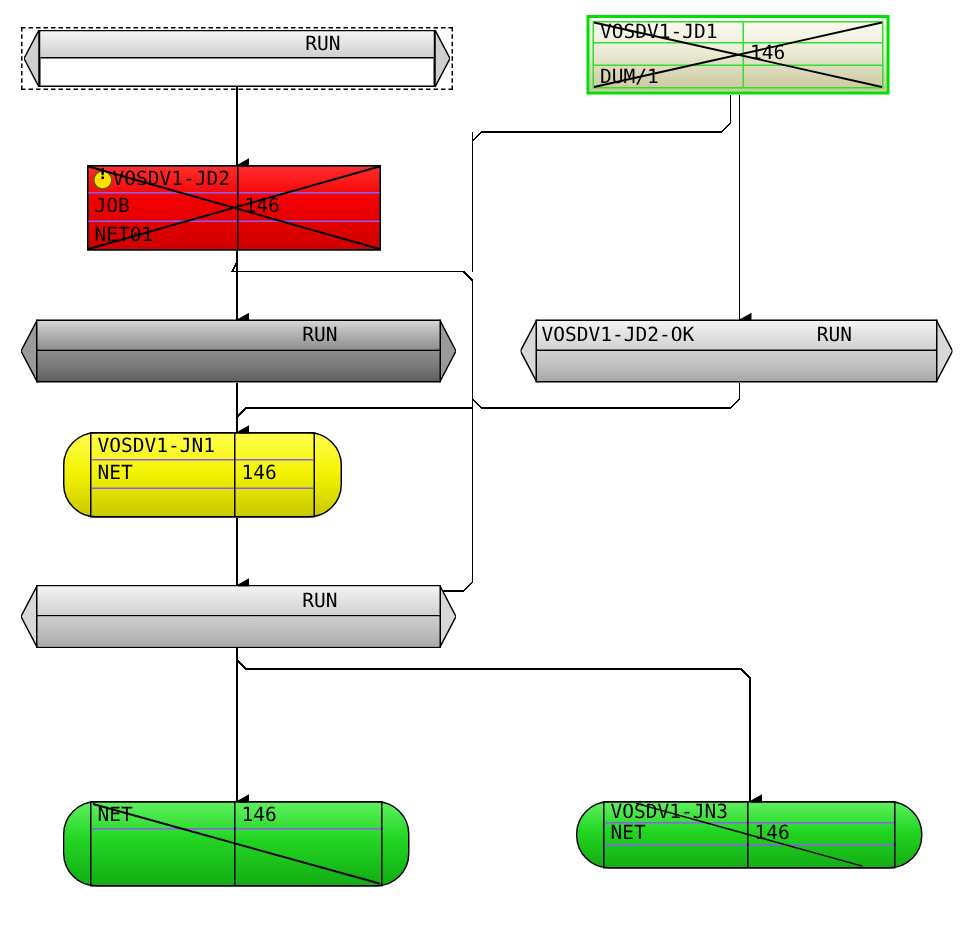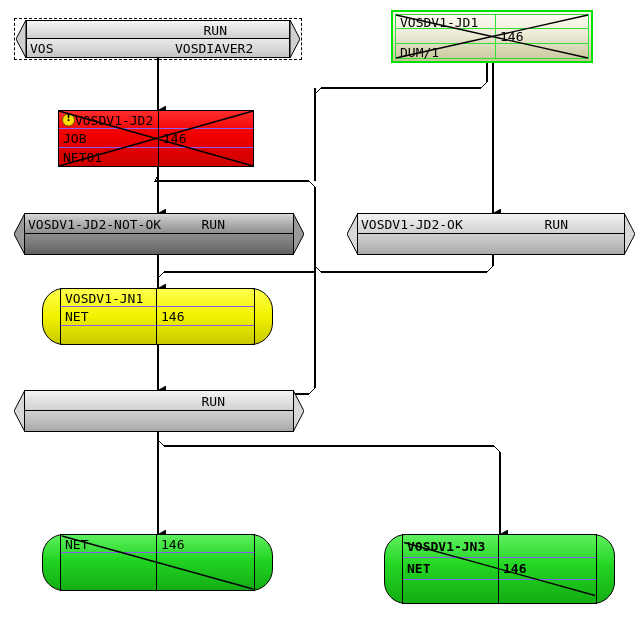--- a/index.html
+++ b/index.html
@@ -103,24 +103,20 @@
   <div class="seltab" style="left:14px;top:18px;width:288px;height:42px;"></div>
   <div class="banner bn-ec" style="left:16px;top:20px;width:284px;height:38px;">
     <svg class="hexwrap" viewBox="0 0 284 38" xmlns="http://www.w3.org/2000/svg">
       <polygon points="10,0 0,19 10,38" fill="#cfcfcf" stroke="#000" stroke-width="1"></polygon>
       <polygon points="274,0 284,19 274,38" fill="#cfcfcf" stroke="#000" stroke-width="1"></polygon>
     </svg>
     <div class="body">
       <div class="row1">
         <span class="lbl" style="left:auto;right:62px;">RUN</span>
       </div>
-      <div class="row2">
-        <span class="lbl">VOS</span>
-        <span class="lbl" style="left:148px;">VOSDIAVER2</span>
-      </div>
     </div>
   </div>
 
   <div class="tnode limebox" style="left:391px;top:10px;width:202px;height:53px;">
     <div class="capsule"></div>
     <div class="grid" style="left:4px;top:4px;right:4px;bottom:4px;">
       <div class="trow b" style="height:33.3%;">
         <span class="tcell" style="left:4px;">VOSDV1-JD1</span>
       </div>
       <div class="trow b" style="height:33.3%;">
@@ -162,42 +158,41 @@
     </svg>
   </div>
 
   <div class="banner bn-dark" style="left:14px;top:213px;width:290px;height:42px;">
     <svg class="hexwrap" viewBox="0 0 290 42" xmlns="http://www.w3.org/2000/svg">
       <polygon points="11,0 0,21 11,42" fill="#9a9a9a" stroke="#000" stroke-width="1"></polygon>
       <polygon points="279,0 290,21 279,42" fill="#9a9a9a" stroke="#000" stroke-width="1"></polygon>
     </svg>
     <div class="body">
       <div class="row1">
-        <span class="lbl">VOSDV1-JD2-NOT-OK</span>
         <span class="lbl" style="left:auto;right:68px;">RUN</span>
       </div>
       <div class="row2"></div>
     </div>
   </div>
 
   <div class="banner bn-light" style="left:347px;top:213px;width:288px;height:42px;">
     <svg class="hexwrap" viewBox="0 0 288 42" xmlns="http://www.w3.org/2000/svg">
       <polygon points="11,0 0,21 11,42" fill="#d8d8d8" stroke="#000" stroke-width="1"></polygon>
       <polygon points="277,0 288,21 277,42" fill="#d8d8d8" stroke="#000" stroke-width="1"></polygon>
     </svg>
     <div class="body">
       <div class="row1">
         <span class="lbl">VOSDV1-JD2-OK</span>
         <span class="lbl" style="left:auto;right:56px;">RUN</span>
       </div>
       <div class="row2"></div>
     </div>
   </div>
 
-  <div class="tnode yel" style="left:42px;top:288px;width:231px;height:57px;">
+  <div class="tnode yel" style="left:42px;top:288px;width:186px;height:57px;">
     <div class="capsule"></div>
     <div class="grid" style="left:18px;top:0;right:18px;bottom:0;">
       <div class="trow b" style="height:33.3%;">
         <span class="tcell" style="left:4px;">VOSDV1-JN1</span>
       </div>
       <div class="trow b" style="height:33.3%;">
         <span class="tcell" style="left:4px;">NET</span>
         <span class="tcell" style="left:100px;">146</span>
       </div>
       <div class="trow" style="height:33.4%;">
@@ -232,21 +227,21 @@
         <span class="tcell" style="left:4px;"></span>
         <span class="tcell" style="left:100px;"></span>
       </div>
       <div class="vsep" style="left:95px;"></div>
     </div>
     <svg class="strike" viewBox="0 0 231 57" xmlns="http://www.w3.org/2000/svg">
       <line x1="20" y1="2" x2="211" y2="55" stroke="#000" stroke-width="1.3"></line>
     </svg>
   </div>
 
-  <div class="tnode grn" style="left:384px;top:534px;width:231px;height:70px;font-weight:bold;">
+  <div class="tnode grn" style="left:384px;top:534px;width:231px;height:45px;">
     <div class="capsule"></div>
     <div class="grid" style="left:18px;top:0;right:18px;bottom:0;">
       <div class="trow b" style="height:33.3%;">
         <span class="tcell" style="left:4px;">VOSDV1-JN3</span>
       </div>
       <div class="trow b" style="height:33.3%;">
         <span class="tcell" style="left:4px;">NET</span>
         <span class="tcell" style="left:100px;">146</span>
       </div>
       <div class="trow" style="height:33.4%;">

